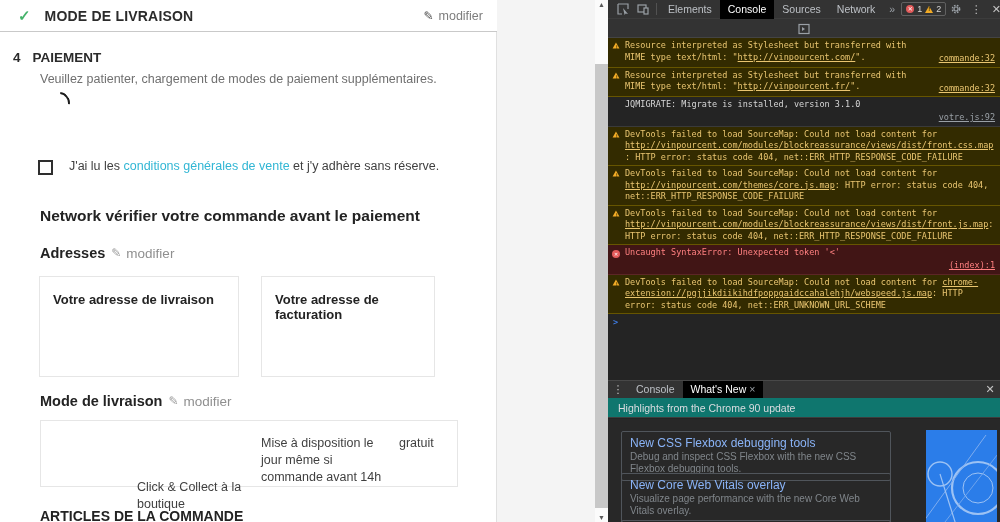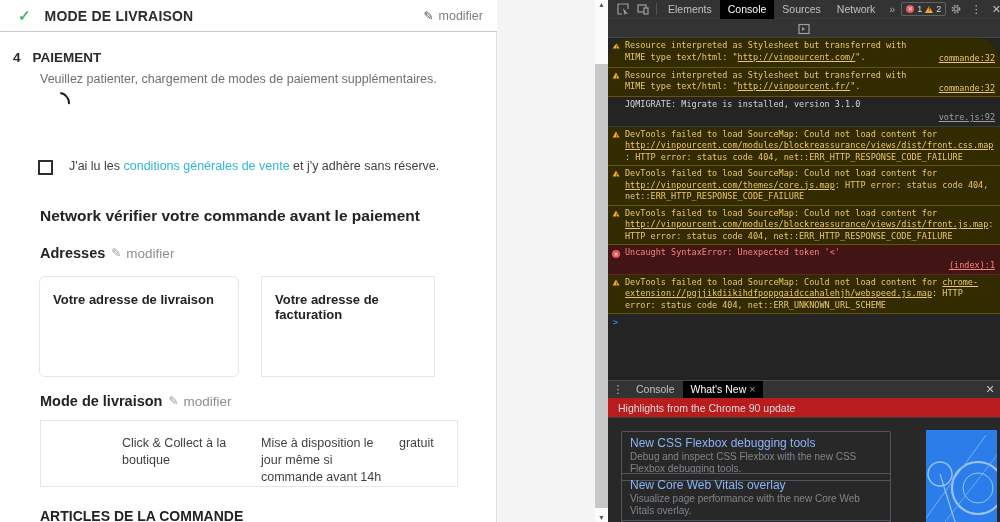--- a/index.html
+++ b/index.html
@@ -32,26 +32,26 @@
   .terms-label .cgv { color:#31b6d4; cursor:pointer; }
 
   .review-title { position:absolute; left:40px; top:207px; font-size:15.5px; font-weight:bold; color:#232323; }
 
   .sec-head { position:absolute; left:40px; display:flex; align-items:center; gap:6px; }
   .sec-head .name { font-size:14.5px; font-weight:bold; color:#232323; }
   .sec-head .edit2 { color:#8f8f8f; font-size:13.5px; display:flex; gap:5px; align-items:center; cursor:pointer; }
 
   .addr-box { position:absolute; top:276px; height:101px; background:#fff; border:1px solid #e6e6e6; padding:15px 13px; }
   .addr-box h3 { font-size:13px; font-weight:bold; color:#232323; }
-  .addr-delivery { left:39px; width:200px;border-radius:6px; }
+  .addr-delivery { left:39px; width:200px; }
   .addr-invoice  { left:261px; width:174px; }
 
   .delivery-box { position:absolute; left:40px; top:420px; width:418px; height:67px; border:1px solid #e6e6e6; background:#fff; }
   .delivery-box span { position:absolute; top:14px; font-size:12.5px; color:#3f3f3f; line-height:17px; }
-  .carrier-name  { left:81px;  width:118px; }
+  .carrier-name  { left:96px;  width:118px;margin-top:44px; }
   .carrier-delay { left:220px; width:128px; }
   .carrier-price { left:358px; }
 
   .articles-title { position:absolute; left:40px; top:508px; font-size:14px; font-weight:bold; color:#232323; }
 
   
   .pg-scroll { position:absolute; left:595px; top:0; width:13px; height:522px; background:#fbfbfb; }
   .pg-scroll .arrow { position:absolute; left:0; width:13px; text-align:center; font-size:7px; color:#5a5a5a; }
   .pg-scroll .up { top:1px; } .pg-scroll .down { bottom:1px; }
   .pg-thumb { position:absolute; left:0; top:64px; width:13px; height:444px; background:#c8c8c8; }
@@ -82,39 +82,39 @@
   .ban::after { content:""; position:absolute; left:4px; top:-1px; width:1px; height:10px; background:#9aa0a6; transform:rotate(45deg); }
   .ctx { width:96px; display:flex; justify-content:space-between; align-items:center; padding:0 4px; cursor:pointer; color:#bdc1c6; }
   .filter-box { border:1px solid #5f5f5f; padding:0 5px; height:13px; line-height:12px; color:#cdcdcd; margin:0 3px; cursor:text;text-align:right; }
   .levels { display:flex; gap:4px; align-items:center; padding:0 5px; cursor:pointer; color:#bdc1c6; }
   .flag { color:#4a90e2; font-size:10px; }
   .issues { display:flex; gap:4px; align-items:center; padding:0 3px; cursor:pointer; overflow:hidden; white-space:nowrap; color:#bdc1c6; }
   .hidden-count { color:#858585; padding:0 5px; white-space:nowrap; }
 
   
   .console-log { position:absolute; top:38px; left:0; width:392px; height:342px; background:#242424; overflow:hidden;
-                 font-family:"DejaVu Sans Mono", monospace; font-size:8.5px;border-radius:24px; }
+                 font-family:"DejaVu Sans Mono", monospace; font-size:8.5px; }
   .crow { display:flex; align-items:flex-start; padding:2px 5px 2px 4px; border-bottom:1px solid #3a3a3a;
           line-height:11.5px; color:#d6d6d6; }
   .crow.warn { background:#332b00; border-color:#665500; color:#e9c570; }
   .crow.error { background:#411515; border-color:#5c2626; color:#ff8080; }
   .cicon { width:13px; flex:none; padding-top:1px; }
   .cicon .warn-tri { transform:scale(.85); }
   .cmsg { flex:1; overflow-wrap:anywhere; }
   .clink { text-decoration:underline; cursor:pointer; }
   .csrc { margin-left:8px; white-space:nowrap; text-decoration:underline; cursor:pointer;margin-top:13px; }
   .crow.info .csrc { color:#9aa0a6; }
   .prompt-row { color:#3e7de6; padding:3px 5px; font-weight:bold; }
 
   
   .drawer { position:absolute; left:0; top:380px; width:392px; height:142px; border-top:1px solid #484848; }
   .drawer-tabs { height:17px; background:#333; display:flex; align-items:stretch; }
   .drawer-tabs .dt-tab { line-height:17px; }
   .drawer-tabs .ibtn { height:17px; }
-  .hl-bar { height:20px; line-height:20px; background:#b91c1c; border-bottom:1px solid #3d3d3d;
+  .hl-bar { height:20px; line-height:20px; background:#0f766e; border-bottom:1px solid #3d3d3d;
             padding-left:10px; color:#dadce0; font-size:10.5px; }
   .wn-content { position:absolute; left:0; top:38px; width:392px; height:104px; background:#282828; overflow:hidden; }
   .wn-card { position:absolute; left:13px; width:270px; border:1px solid #50555b; border-radius:2px;
              padding:4px 8px 5px 8px; cursor:pointer; }
   .wn-card .t { color:#8ab4f8; font-size:12px; }
   .wn-card .d { color:#80868b; font-size:10px; line-height:12px; margin-top:1px; }
   .wn-card1 { top:12px; } .wn-card2 { top:54px; } .wn-card3 { top:101px; height:30px; }
   .wn-art { position:absolute; left:318px; top:11px; width:71px; height:200px; background:#2b7de9; overflow:hidden; }
 </style>
 </head>

